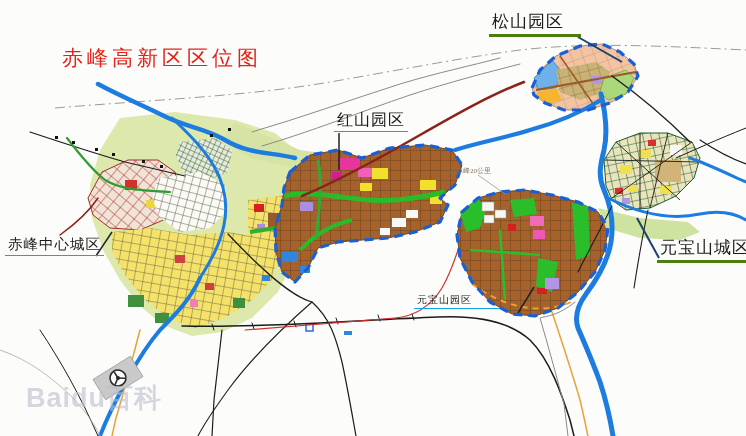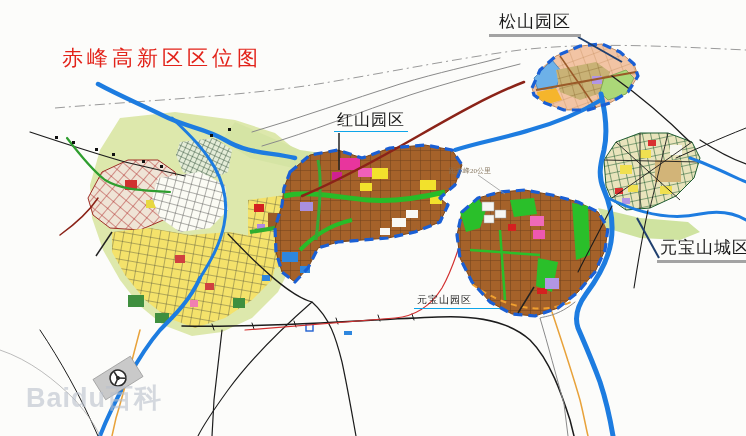--- a/index.html
+++ b/index.html
@@ -7,21 +7,21 @@
     position:relative;width:746px;height:436px;overflow:hidden;
     background:#fcfcfa;
     font-family:"Liberation Serif", serif;
   }
   #map-svg{position:absolute;left:0;top:0;}
   .maplabel{
     position:absolute;color:#1a1a1a;letter-spacing:1px;
     padding:0 3px 2px 3px;line-height:1.15;white-space:nowrap;
     background:rgba(255,255,255,0.0);
   }
-  .ul-navy{border-bottom:3px solid #a3a3a3;text-align:center;}
+  .ul-navy{border-bottom:3px solid #4d7c0f;}
   .ul-black{border-bottom:1px solid #0ea5e9;}
   #title{
     position:absolute;left:62px;top:44px;
     font-size:21px;font-weight:normal;color:#e2231a;letter-spacing:4px;
     font-family:"Liberation Serif", serif;
   }
   #lbl-songshan{left:489px;top:12px;font-size:17px;min-width:86px;}
   #lbl-hongshan{left:334px;top:111px;font-size:16px;min-width:66px;}
   #lbl-center{left:5px;top:236px;font-size:14.5px;}
   #lbl-ybspark{left:414px;top:294px;font-size:10px;min-width:80px;}
@@ -264,20 +264,21 @@
     <path d="M478,175 L505,194" stroke="#999" stroke-width="0.8"></path>
   </g>
 </svg>
 
 <div id="title">赤峰高新区区位图</div>
 
 <div id="lbl-songshan" class="maplabel ul-navy">松山园区</div>
 
 <div id="lbl-hongshan" class="maplabel ul-black">红山园区</div>
 
+<div id="lbl-center" class="maplabel ul-black">赤峰中心城区</div>
 
 <div id="lbl-ybspark" class="maplabel ul-black">元宝山园区</div>
 
 <div id="lbl-ybscity" class="maplabel ul-navy">元宝山城区</div>
 
 <div id="note-distance">距赤峰20公里</div>
 
 <div id="watermark">Baidu百科</div>
 
 </div>

